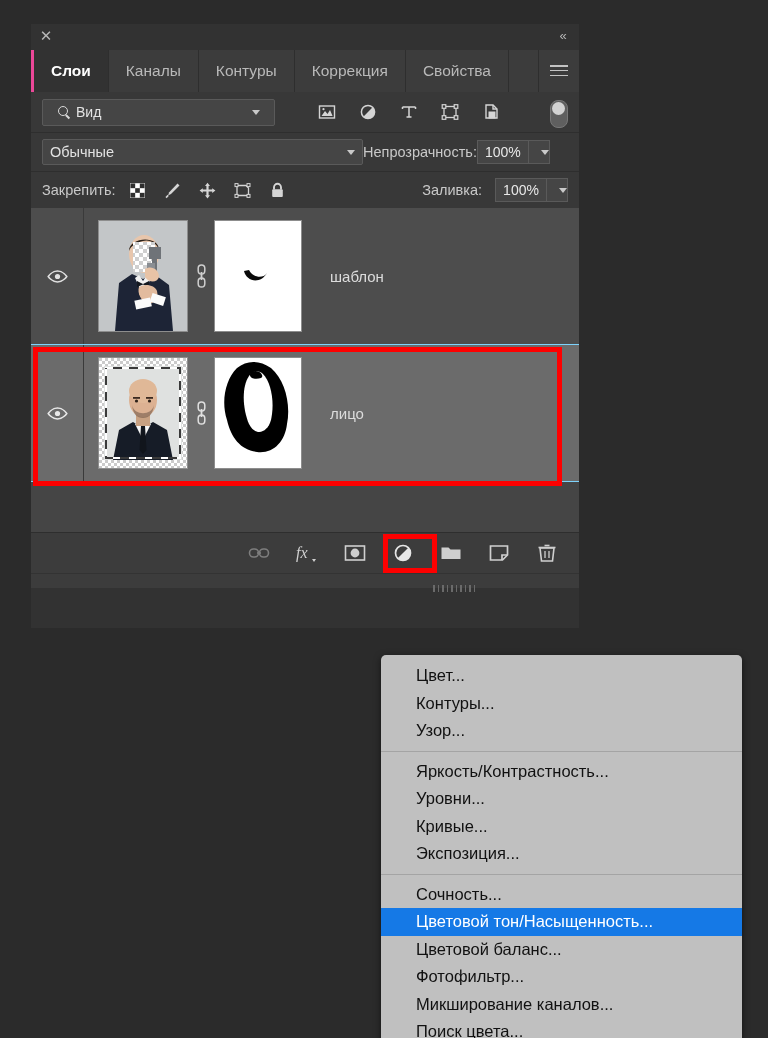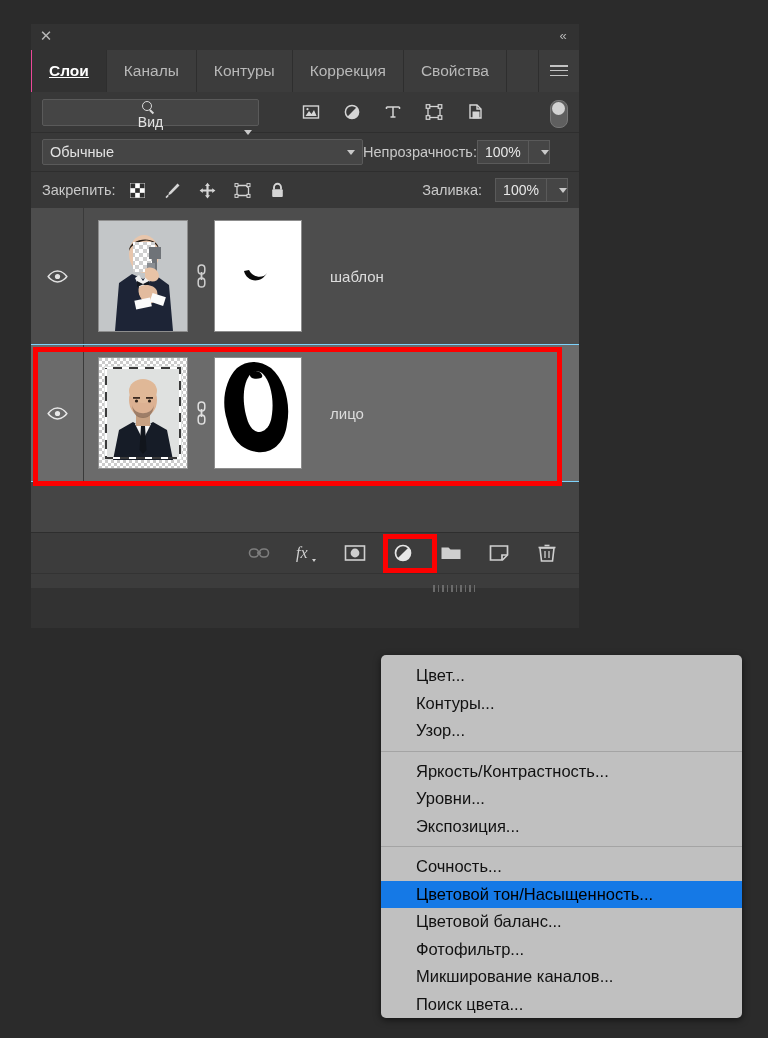--- a/index.html
+++ b/index.html
@@ -34,37 +34,37 @@
   .tabstrip{
     position:relative;height:42px;background:#3c3c3c;
     display:flex;align-items:stretch;
   }
   .tab{
     display:flex;align-items:center;padding:0 17px;
     font-size:15.5px;color:#b9b9b9;cursor:pointer;
     border-right:1px solid #2e2e2e;white-space:nowrap;
   }
   .tab.active{background:#323232;color:#ffffff;font-weight:bold;}
-  .tab:first-child{border-left:1px solid #ec4899;text-decoration:underline;}
+  .tab:first-child{border-left:3px solid #ec4899;}
   .tab-menu-btn{
     margin-left:auto;display:flex;align-items:center;justify-content:center;
     width:40px;border-left:1px solid #2e2e2e;cursor:pointer;
   }
   .hamburger{width:18px;height:12px;display:block;}
   .hamburger i{display:block;height:1.6px;background:#c3c3c3;margin-bottom:3.2px;}
 
   
   .filter-row{
     height:40px;background:#383838;display:flex;align-items:center;
     padding:0 11px;position:relative;
   }
   .filter-select{
     width:203px;height:25px;background:#454545;border:1px solid #5a5a5a;
-    border-radius:2px;display:flex;align-items:center;padding:0 6px;
-    cursor:pointer;position:relative;flex-direction:column;
+    border-radius:2px;display:flex;align-items:center;padding:0 14px;
+    cursor:pointer;position:relative;
   }
   .search-ico{width:14px;height:14px;position:relative;flex:0 0 auto;margin-right:5px;}
   .search-ico::before{
     content:"";position:absolute;left:1px;top:1px;width:8px;height:8px;
     border:1.5px solid #d8d8d8;border-radius:50%;
   }
   .search-ico::after{
     content:"";position:absolute;left:9px;top:9px;width:5px;height:1.6px;
     background:#d8d8d8;transform:rotate(45deg);transform-origin:left center;
   }
@@ -177,21 +177,21 @@
     background:#c0c0c0;border-radius:5px;
     box-shadow:0 2px 7px rgba(0,0,0,.55);
     padding:7px 0 0 0;overflow:hidden;
     font-family:"Liberation Sans","DejaVu Sans",sans-serif;
     margin-top:45px;
   }
   .mi{
     height:27.5px;line-height:27.5px;padding-left:35px;
     font-size:16.5px;color:#111;cursor:pointer;white-space:nowrap;
   }
-  .mi.hl{background:#1579e6;color:#000000;}
+  .mi.hl{background:#1579e6;color:#ffffff;}
   .msep{height:1px;background:#a4a4a4;margin:6px 0 6px 0;}
 </style>
 </head>
 <body>
 
 <div id="layers-panel">
 
   <div class="panel-titlebar">
     <div class="close-x">✕</div>
     <div class="collapse-arrows">«</div>
@@ -512,20 +512,21 @@
 <div id="adj-menu">
 
   <div class="mi">Цвет...</div>
   <div class="mi">Контуры...</div>
   <div class="mi">Узор...</div>
 
   <div class="msep"></div>
 
   <div class="mi">Яркость/Контрастность...</div>
   <div class="mi">Уровни...</div>
+  <div class="mi">Кривые...</div>
   <div class="mi">Экспозиция...</div>
 
   <div class="msep"></div>
 
   <div class="mi">Сочность...</div>
   <div class="mi hl">Цветовой тон/Насыщенность...</div>
   <div class="mi">Цветовой баланс...</div>
   <div class="mi">Фотофильтр...</div>
   <div class="mi">Микширование каналов...</div>
   <div class="mi">Поиск цвета...</div>

